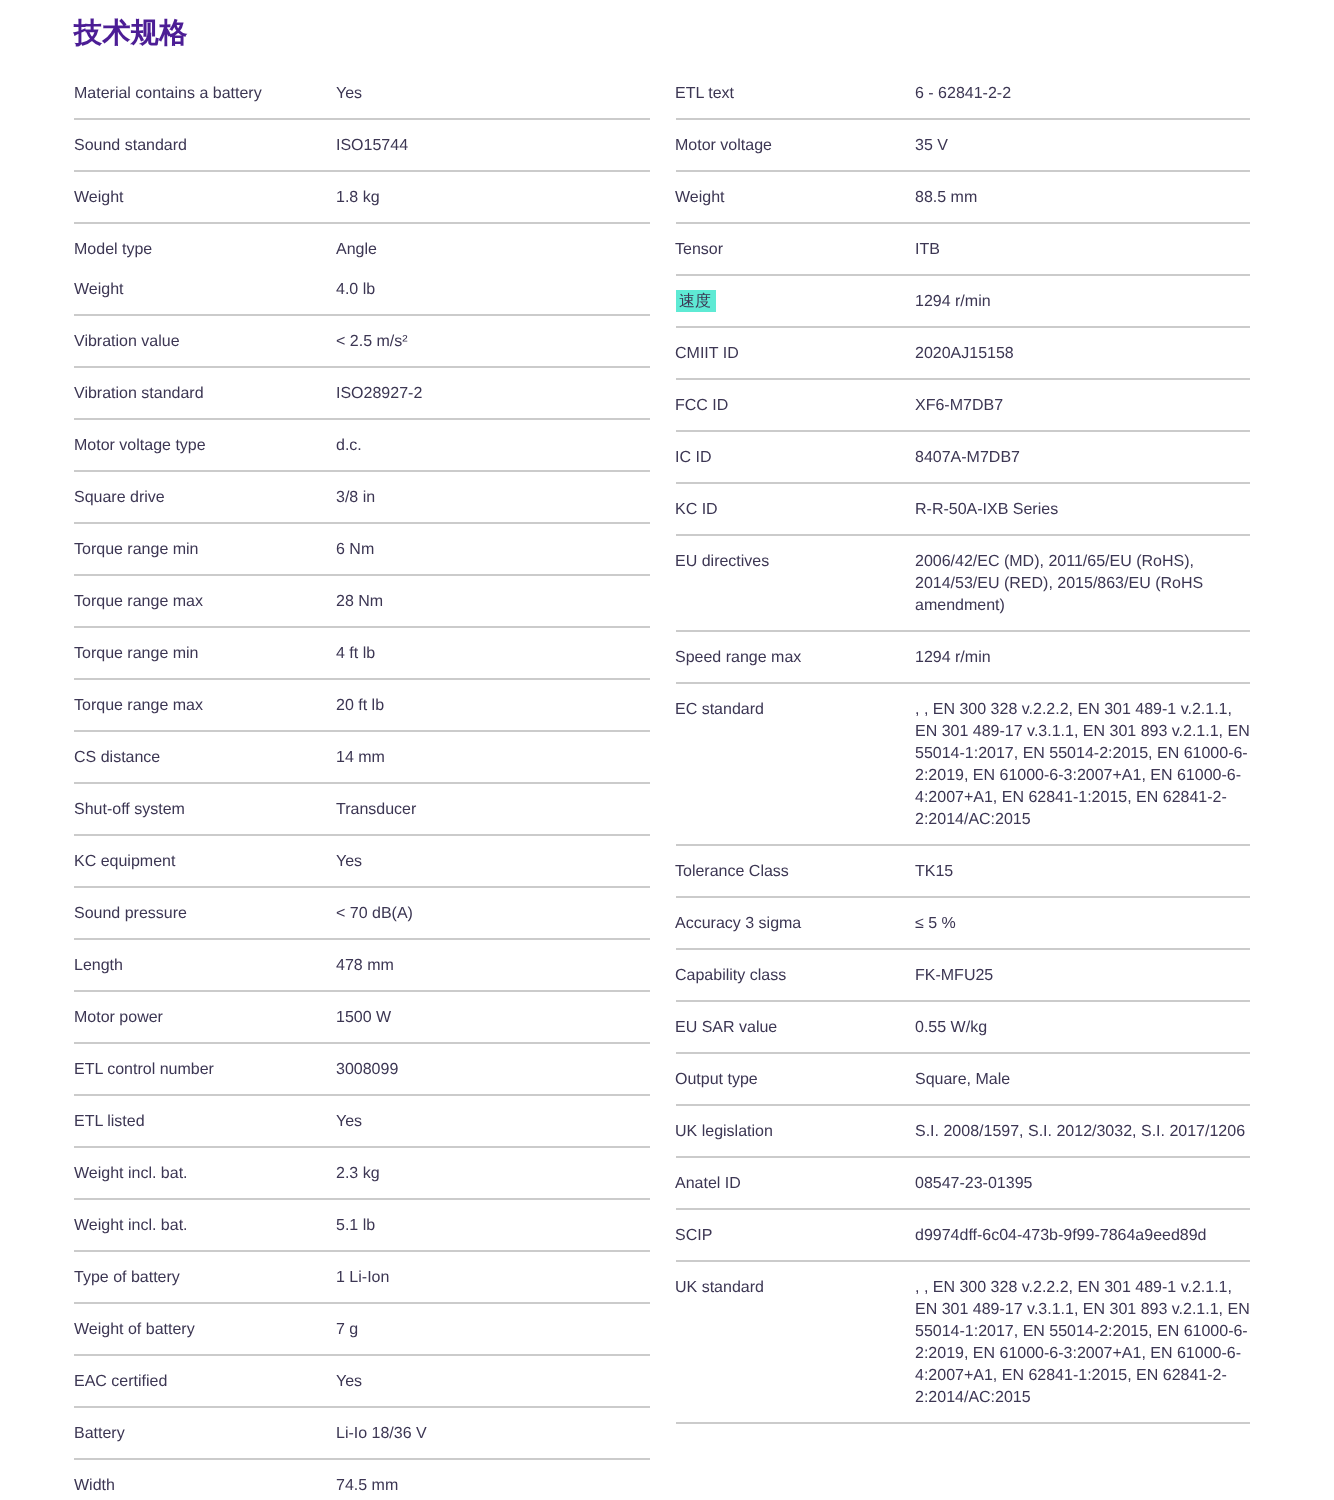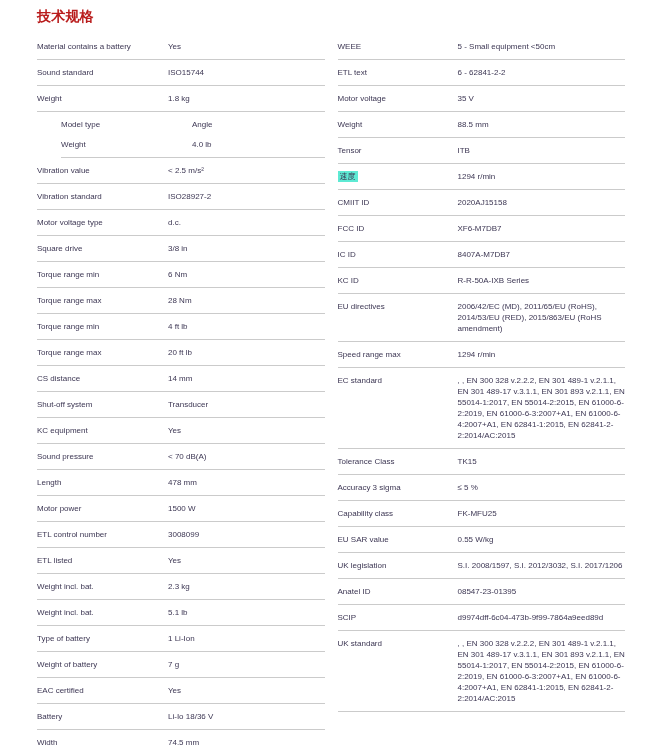--- a/index.html
+++ b/index.html
@@ -10,41 +10,40 @@
     overflow: hidden;
     background: #ffffff;
     font-family: "Liberation Sans", "DejaVu Sans", sans-serif;
     color: #3c3653;
     box-sizing: border-box;
     padding: 8px 42px 0 37px;
   }
   .title {
     font-size: 14px;
     font-weight: 700;
-    color: #b91c1c;
+    color: #4c1d95;
     margin: 0 0 8px 0;
     letter-spacing: 0.2px;
   }
   .columns {
     display: flex;
     gap: 13px;
     align-items: flex-start;
   }
   .col { flex: 1; min-width: 0; }
   .row {
     display: flex;
     align-items: flex-start;
     padding: 7px 0;
     border-bottom: 1px solid #cbcbcb;
     font-size: 8px;
     line-height: 11px;
   }
   .row.group {
     display: block;
-    margin-left: 24px;
   }
   .row.group .pair { display: flex; align-items: flex-start; }
   .row.group .pair + .pair { margin-top: 9px; }
   .label {
     flex-shrink: 0;
     padding-right: 6px;
     box-sizing: border-box;
     color: #3c3653;
   }
   .col-left .label, .col-left .pair .label { width: 131px; }
@@ -178,24 +177,20 @@
           <div class="label"><span class="label-text">Battery</span></div>
           <div class="value">Li-Io 18/36 V</div>
         </div>
         <div class="row">
           <div class="label"><span class="label-text">Width</span></div>
           <div class="value">74.5 mm</div>
         </div>
       </div>
     <div class="col col-right" id="col-right">
         <div class="row">
-          <div class="label"><span class="label-text">WEEE</span></div>
-          <div class="value">5 - Small equipment &lt;50cm</div>
-        </div>
-        <div class="row">
           <div class="label"><span class="label-text">ETL text</span></div>
           <div class="value">6 - 62841-2-2</div>
         </div>
         <div class="row">
           <div class="label"><span class="label-text">Motor voltage</span></div>
           <div class="value">35 V</div>
         </div>
         <div class="row">
           <div class="label"><span class="label-text">Weight</span></div>
           <div class="value">88.5 mm</div>
@@ -244,20 +239,24 @@
           <div class="label"><span class="label-text">Accuracy 3 sigma</span></div>
           <div class="value">≤ 5 %</div>
         </div>
         <div class="row">
           <div class="label"><span class="label-text">Capability class</span></div>
           <div class="value">FK-MFU25</div>
         </div>
         <div class="row">
           <div class="label"><span class="label-text">EU SAR value</span></div>
           <div class="value">0.55 W/kg</div>
+        </div>
+        <div class="row">
+          <div class="label"><span class="label-text">Output type</span></div>
+          <div class="value">Square, Male</div>
         </div>
         <div class="row">
           <div class="label"><span class="label-text">UK legislation</span></div>
           <div class="value">S.I. 2008/1597, S.I. 2012/3032, S.I. 2017/1206</div>
         </div>
         <div class="row">
           <div class="label"><span class="label-text">Anatel ID</span></div>
           <div class="value">08547-23-01395</div>
         </div>
         <div class="row">

